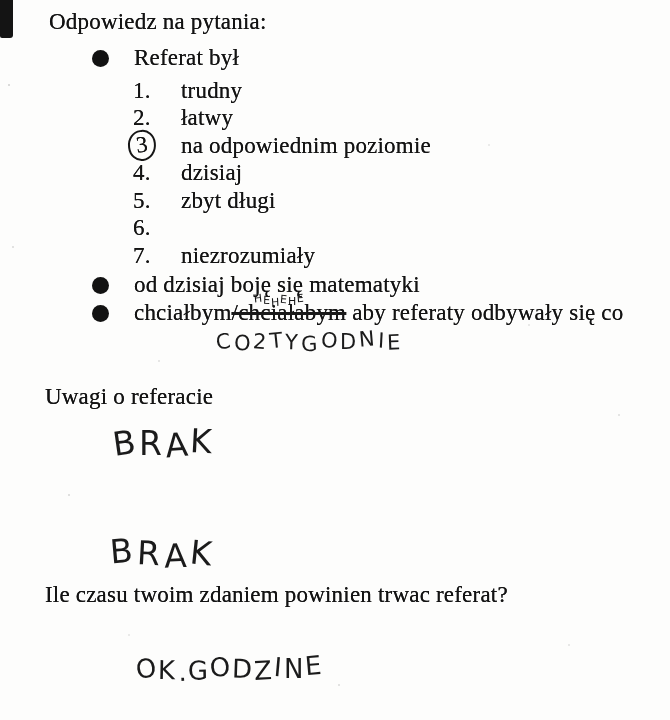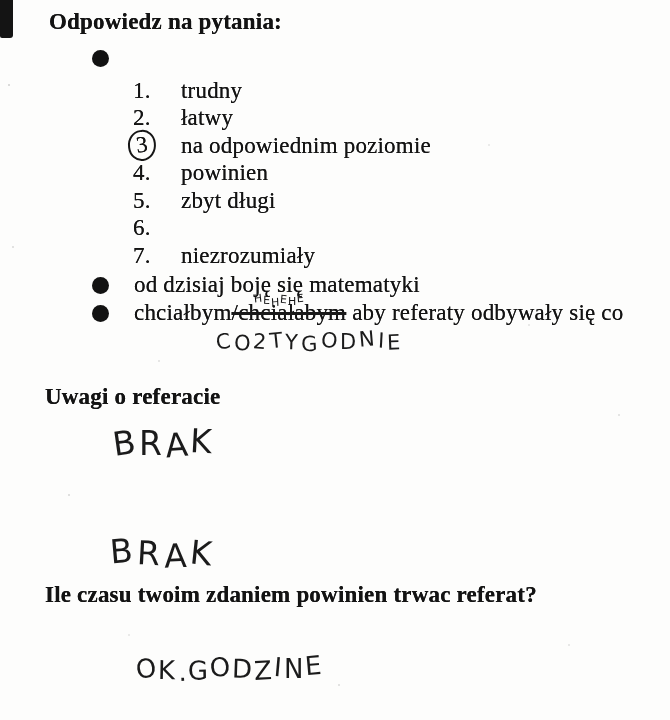--- a/index.html
+++ b/index.html
@@ -26,21 +26,21 @@
   .scan-mark{
     position:absolute;left:0;top:0;width:13px;height:38px;
     background:#141414;border-radius:0 0 3px 2px;
   }
   .printed{
     position:absolute;
     font-size:23px;line-height:28px;white-space:nowrap;
     text-shadow:0 0 0.6px rgba(10,10,10,0.85);
     letter-spacing:0.2px;
   }
-  .heading{font-weight:bold;text-shadow:0 0 0.4px rgba(10,10,10,0.9);}
+  .heading{font-weight:normal;text-shadow:0 0 0.4px rgba(10,10,10,0.9);}
   .dot{
     position:absolute;width:17px;height:17px;background:#121212;border-radius:50%;
   }
   .num{position:absolute;left:133px;width:40px;}
   .lbl{position:absolute;left:181px;}
   .opt-row{position:absolute;left:0;top:0;width:670px;height:28px;}
   .circled{
     left:128px;width:24px;height:27px;
     border:2px solid #161616;border-radius:52% 48% 55% 50%;
     text-align:center;line-height:25px;
@@ -73,36 +73,37 @@
 </head>
 <body>
 
 <div class="page">
 
   <div class="scan-mark"></div>
 
   <div class="printed heading" style="left:49px;top:8px;">Odpowiedz na pytania:</div>
 
   <span class="dot" style="left:92px;top:50px;"></span>
+  <div class="printed" style="left:134px;top:44px;">Referat był</div>
 
   <div class="opt-row" style="top:77px;">
     <span class="printed num">1.</span>
     <span class="printed lbl">trudny</span>
   </div>
   <div class="opt-row" style="top:104px;">
     <span class="printed num">2.</span>
     <span class="printed lbl">łatwy</span>
   </div>
   <div class="opt-row" style="top:132px;">
     <span class="printed num circled">3</span>
     <span class="printed lbl">na odpowiednim poziomie</span>
   </div>
   <div class="opt-row" style="top:159px;">
     <span class="printed num">4.</span>
-    <span class="printed lbl">powinien</span>
+    <span class="printed lbl">dzisiaj</span>
   </div>
   <div class="opt-row" style="top:187px;">
     <span class="printed num">5.</span>
     <span class="printed lbl">zbyt długi</span>
   </div>
   <div class="opt-row" style="top:214px;">
     <span class="printed num">6.</span>
   </div>
   <div class="opt-row" style="top:242px;">
     <span class="printed num">7.</span>

